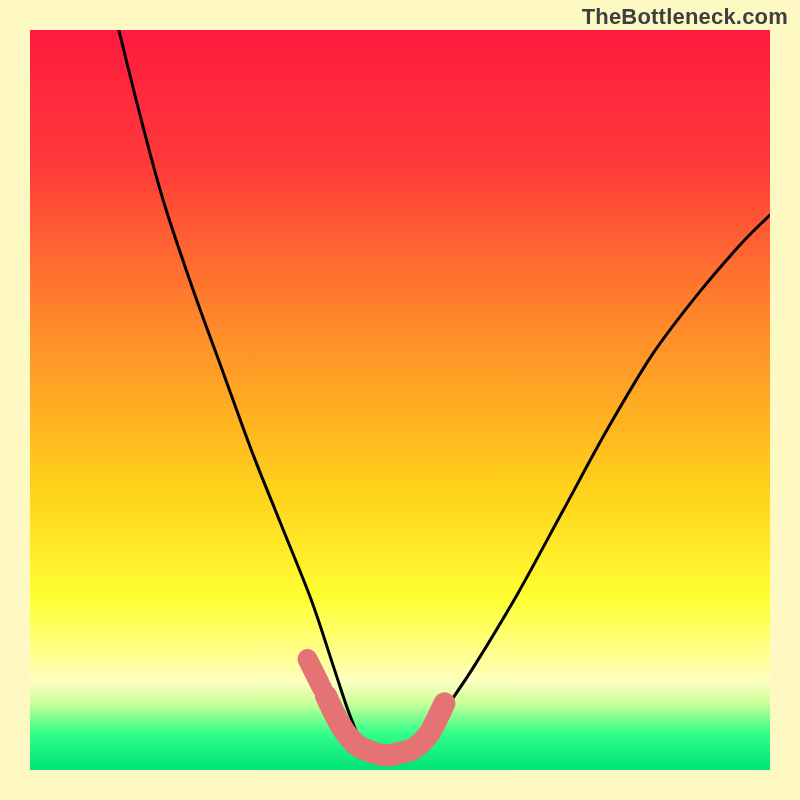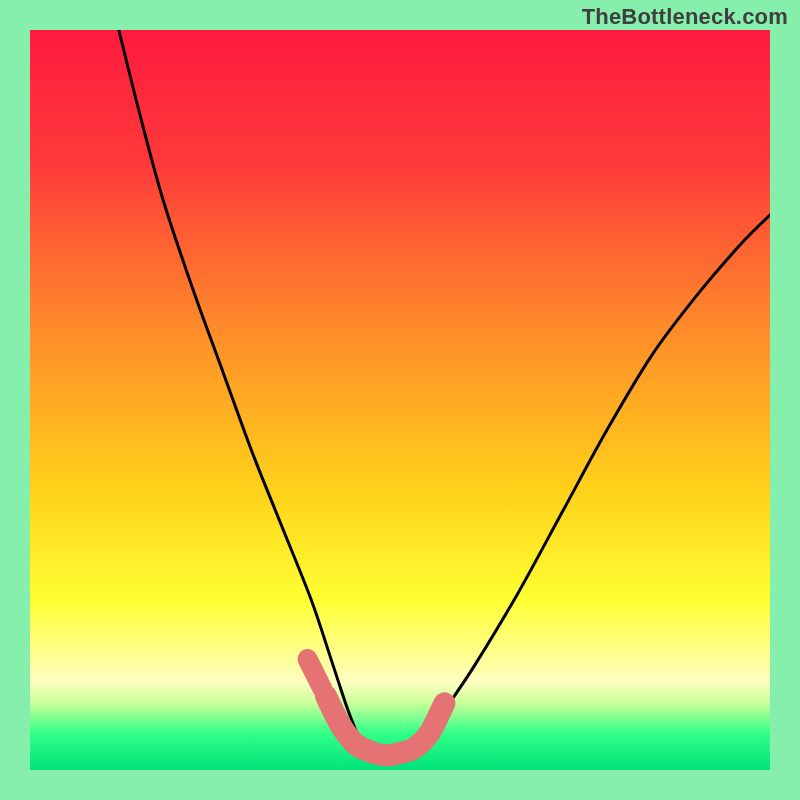--- a/index.html
+++ b/index.html
@@ -10,21 +10,21 @@
     height: 800px;
     overflow: hidden;
     font-family: Arial, Helvetica, sans-serif;
   }
   .frame {
     position: absolute;
     left: 0;
     top: 0;
     width: 800px;
     height: 800px;
-    background: #86efac;
+    background: #fef9c3;
   }
   .watermark {
     position: absolute;
     top: 4px;
     right: 12px;
     color: #3f3f3f;
     font-size: 22px;
     font-weight: 600;
     letter-spacing: 0.2px;
     user-select: none;

